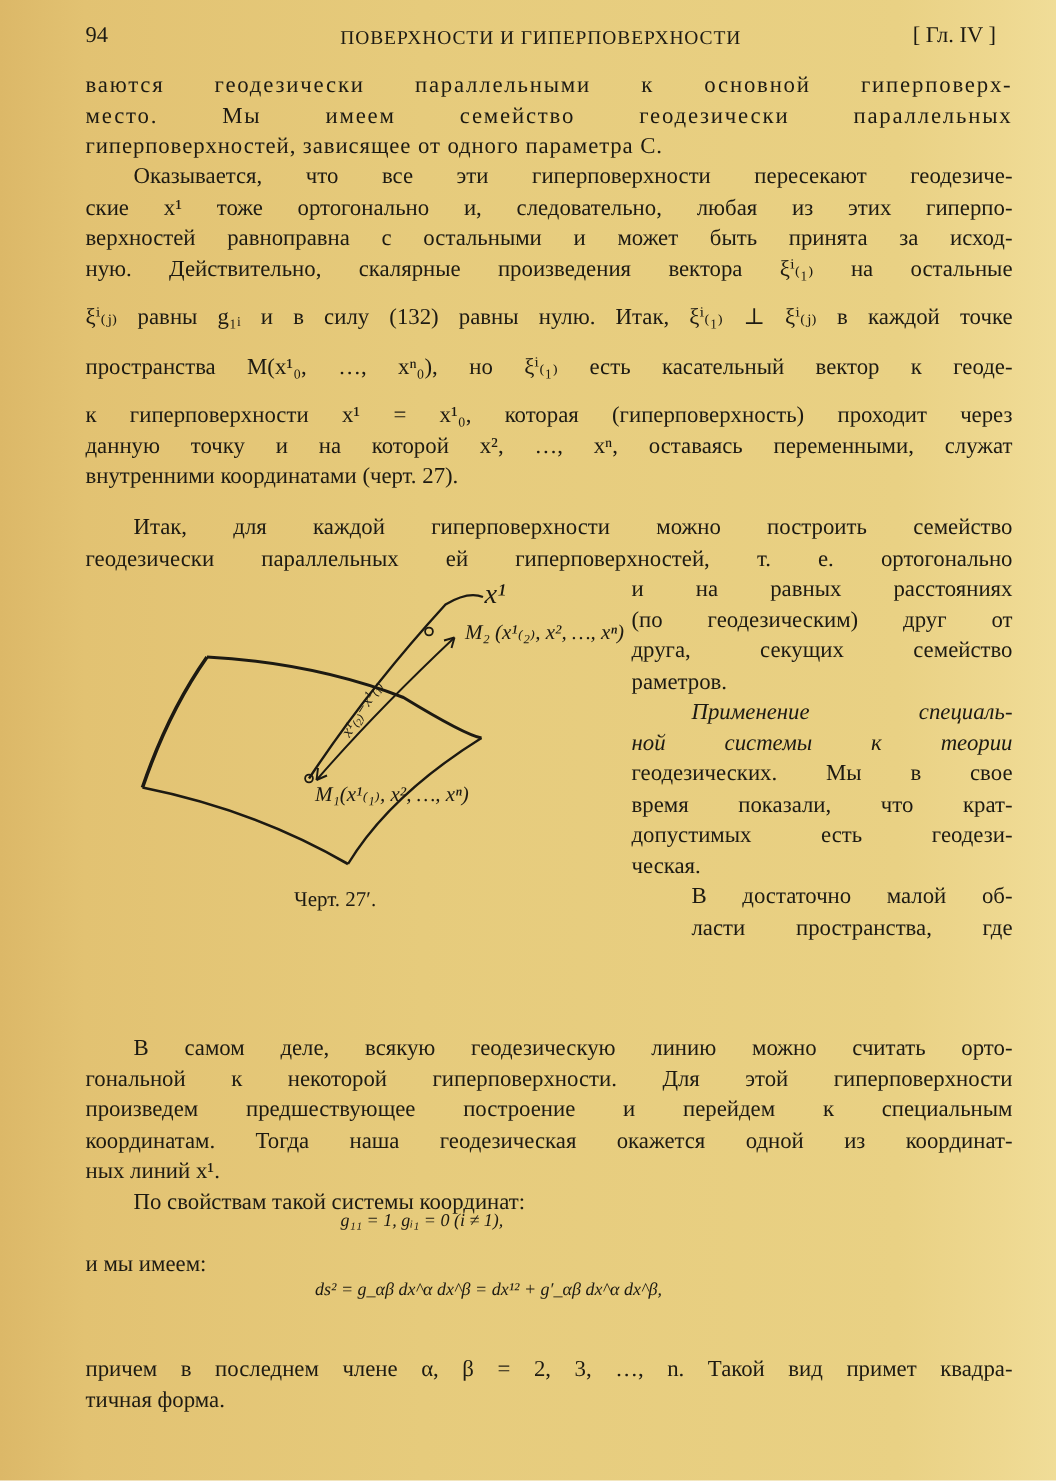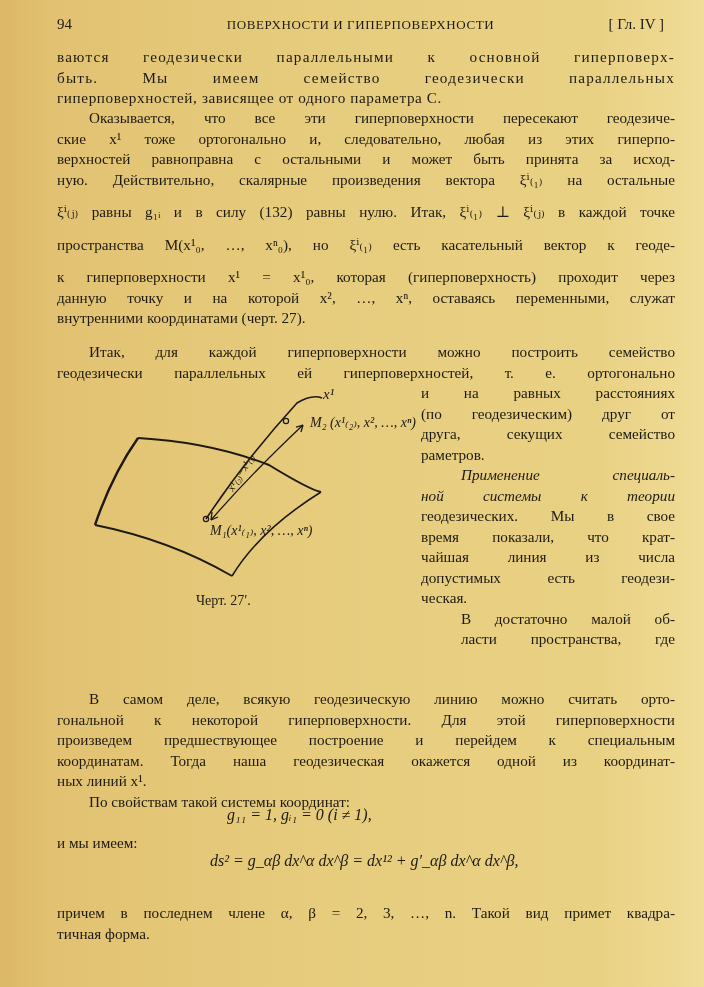--- a/index.html
+++ b/index.html
@@ -16,37 +16,37 @@
   .hdr .ch{position:absolute;right:0;top:0;font-size:15px;}
   .txt{position:absolute;left:57px;width:618px;font-size:15.2px;line-height:20.5px;text-align:justify;}
   .ln{display:block;white-space:nowrap;text-align:justify;text-align-last:justify;height:20.5px;}
   .ln.last{text-align-last:left;}
   .ln.ind{padding-left:32px;}
   .sp{letter-spacing:3px;}
   i, .m{font-style:italic;}
   .right-col{position:absolute;left:421px;width:254px;font-size:15.2px;line-height:20.5px;}
   .figure{position:absolute;left:60px;top:380px;width:360px;height:235px;}
   .caption{position:absolute;left:196px;top:593px;font-size:14px;}
-  .formula{position:absolute;font-size:16px;font-style:italic;white-space:nowrap;}
+  .formula{position:absolute;font-size:12px;font-style:italic;white-space:nowrap;}
   .hdr *, .txt *, .right-col *{ }
 </style>
 </head>
 <body>
 
 <div class="page">
 
   <div class="hdr">
     <span class="pn">94</span>
     <span class="rt">ПОВЕРХНОСТИ И ГИПЕРПОВЕРХНОСТИ</span>
     <span class="ch">[ Гл. IV ]</span>
   </div>
 
   <div class="txt" style="top:47px;">
     <span class="ln sp" style="letter-spacing:1.2px">ваются геодезически параллельными к основной гиперповерх-</span>
-    <span class="ln" style="letter-spacing:1.2px">быть. Мы имеем семейство геодезически параллельных</span>
+    <span class="ln" style="letter-spacing:1.2px">место. Мы имеем семейство геодезически параллельных</span>
     <span class="ln last" style="letter-spacing:0.6px">гиперповерхностей, зависящее от одного параметра C.</span>
   </div>
 
   <div class="txt" style="top:108px;">
     <span class="ln ind">Оказывается, что все эти гиперповерхности пересекают геодезиче-</span>
     <span class="ln">ские x¹ тоже ортогонально и, следовательно, любая из этих гиперпо-</span>
     <span class="ln">верхностей равноправна с остальными и может быть принята за исход-</span>
     <span class="ln">ную. Действительно, скалярные произведения вектора ξⁱ₍₁₎ на остальные</span>
     <span class="ln" style="margin-top:12px">ξⁱ₍ⱼ₎ равны g₁ᵢ и в силу (132) равны нулю. Итак, ξⁱ₍₁₎ ⊥ ξⁱ₍ⱼ₎ в каждой точке</span>
     <span class="ln" style="margin-top:12px">пространства M(x¹₀, …, xⁿ₀), но ξⁱ₍₁₎ есть касательный вектор к геоде-</span>
@@ -62,21 +62,20 @@
 
   <div class="right-col" style="top:383px;">
     <span class="ln">и на равных расстояниях</span>
     <span class="ln">(по геодезическим) друг от</span>
     <span class="ln">друга, секущих семейство</span>
     <span class="ln last">раметров.</span>
     <span class="ln ind m" style="padding-left:40px">Применение специаль-</span>
     <span class="ln m">ной системы к теории</span>
     <span class="ln">геодезических. Мы в свое</span>
     <span class="ln">время показали, что крат-</span>
-    <span class="ln">чайшая линия из числа</span>
     <span class="ln">допустимых есть геодези-</span>
     <span class="ln last">ческая.</span>
     <span class="ln ind" style="padding-left:40px">В достаточно малой об-</span>
     <span class="ln" style="padding-left:40px">ласти пространства, где</span>
   </div>
 
   <div class="figure">
     <svg width="360" height="235" viewBox="0 0 360 235">
 
       <path d="M78,58 Q150,62 209,85 Q250,110 261,112" fill="none" stroke="#1d1a12" stroke-width="2"></path>
@@ -86,21 +85,21 @@
 
       <path d="M146,139 Q185,80 237,23 Q252,14 262,18" fill="none" stroke="#1d1a12" stroke-width="1.6"></path>
       <circle cx="146" cy="139" r="2.6" fill="none" stroke="#1d1a12" stroke-width="1.2"></circle>
       <circle cx="226" cy="41" r="2.6" fill="none" stroke="#1d1a12" stroke-width="1.2"></circle>
 
       <path d="M151,140 Q190,95 243,45" fill="none" stroke="#1d1a12" stroke-width="1.3"></path>
       <path d="M151,140 l1,-8 M151,140 l7,-3" stroke="#1d1a12" stroke-width="1.3"></path>
       <path d="M243,45 l-7,2 M243,45 l-2,7" stroke="#1d1a12" stroke-width="1.3"></path>
       <text x="173" y="112" font-size="11" font-style="italic" transform="rotate(-58 173 112)" fill="#1d1a12" font-family="Liberation Serif, serif">x¹₍₂₎−x¹₍₁₎</text>
     </svg>
-    <span style="position:absolute;left:263px;top:6px;font-size:15px;font-style:italic;">x¹</span>
+    <span style="position:absolute;left:263px;top:6px;font-size:19px;font-style:italic;">x¹</span>
     <span style="position:absolute;left:250px;top:34px;font-size:14px;font-style:italic;white-space:nowrap;">M₂ (x¹₍₂₎, x², …, xⁿ)</span>
     <span style="position:absolute;left:150px;top:142px;font-size:14px;font-style:italic;white-space:nowrap;">M₁(x¹₍₁₎, x², …, xⁿ)</span>
   </div>
   <div class="caption">Черт. 27′.</div>
 
 
   <div class="txt" style="top:689px;">
     <span class="ln ind">В самом деле, всякую геодезическую линию можно считать орто-</span>
     <span class="ln">гональной к некоторой гиперповерхности. Для этой гиперповерхности</span>
     <span class="ln">произведем предшествующее построение и перейдем к специальным</span>

